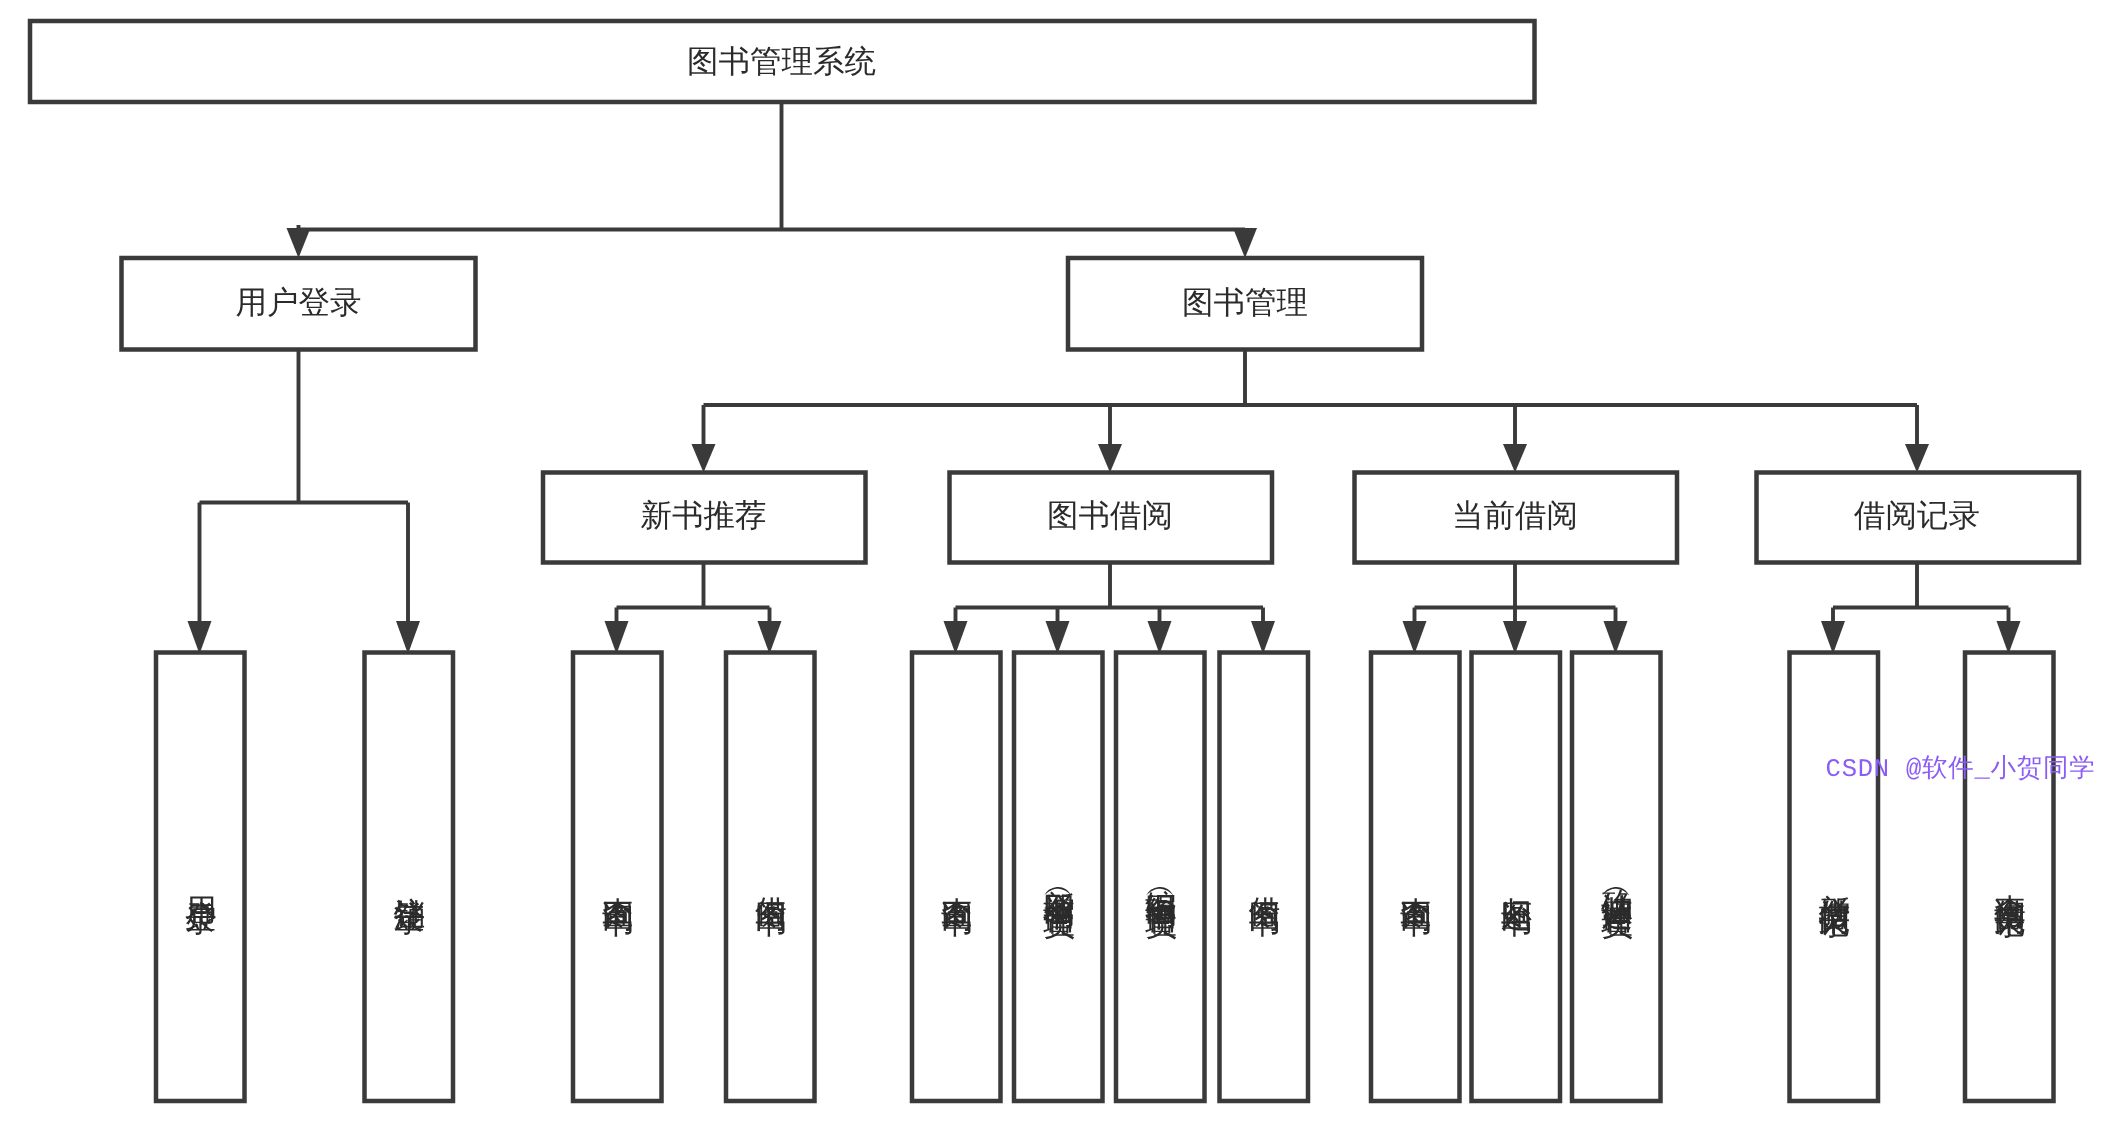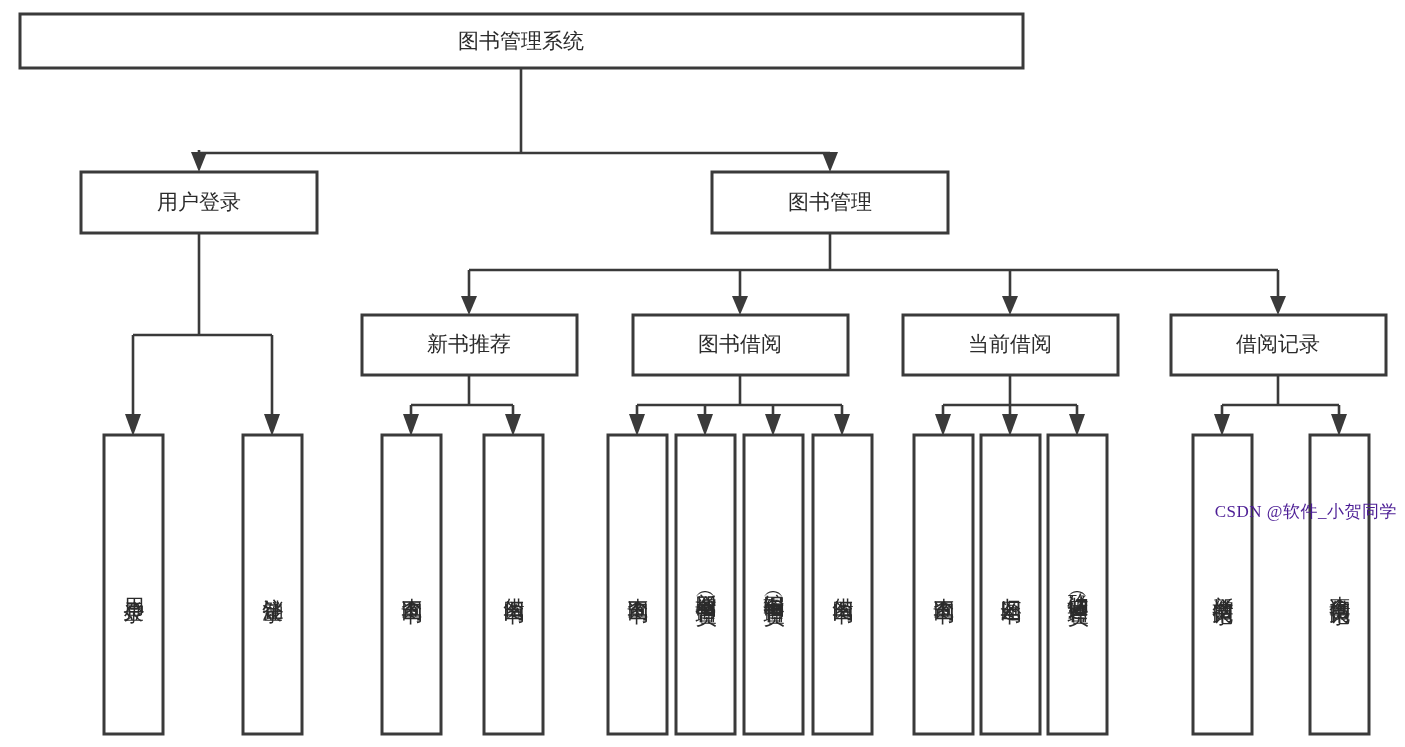--- a/index.html
+++ b/index.html
@@ -61,23 +61,23 @@
     white-space: nowrap;
     display: flex;
     align-items: center;
     justify-content: center;
     pointer-events: none;
   }
   .watermark {
     position: absolute;
     right: 8px;
     bottom: 4px;
-    font-family: Liberation Serif, serif;
+    font-family: Liberation Mono, monospace;
     font-size: 17px;
-    color: #4c1d95;
+    color: #8b5cf6;
     white-space: nowrap;
     letter-spacing: 0.5px;
   }
 </style>
 </head>
 <body>
 
 <div id="diagram-root">
 
   <svg class="flowchart" viewBox="0 0 1405 747" xmlns="http://www.w3.org/2000/svg">

